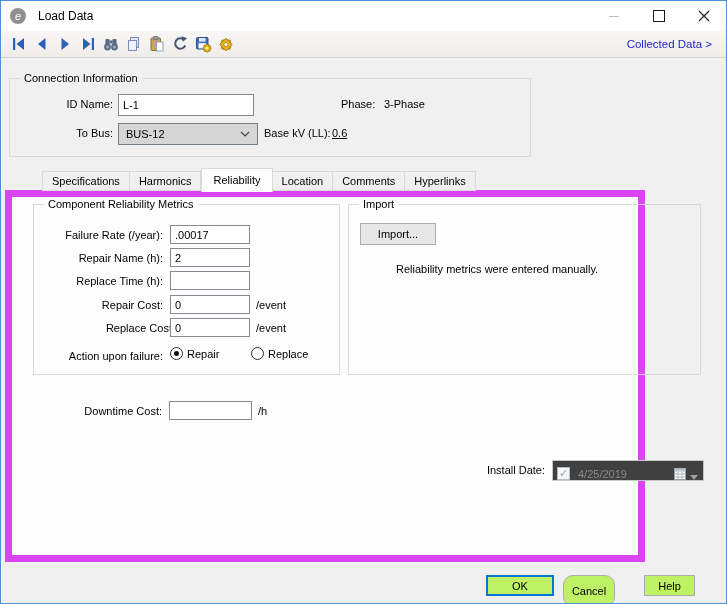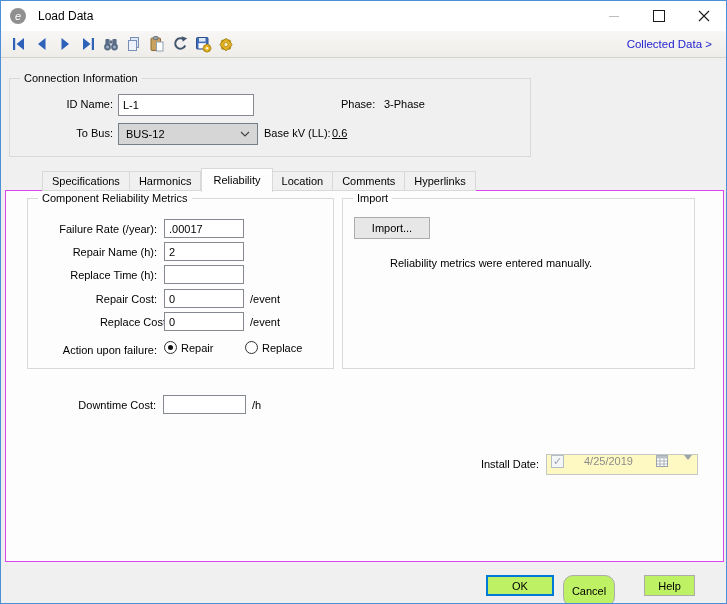--- a/index.html
+++ b/index.html
@@ -39,30 +39,30 @@
     box-sizing:border-box; position:relative; margin-right:4px; flex:0 0 auto; }
   .radio.checked .circ::after { content:""; position:absolute; left:3px; top:3px; width:5px; height:5px;
     border-radius:50%; background:#101010; }
   
   .tabs { position:absolute; left:8px; top:166px; height:24px; display:flex; align-items:flex-end; z-index:3;margin-left:33px; }
   .tab { height:20px; line-height:19px; padding:0 9px; background:#f0f0f0; border:1px solid #d9d9d9;
     border-left:none; box-sizing:border-box; cursor:pointer; white-space:nowrap; }
   .tab:first-child { border-left:1px solid #d9d9d9; }
   .tab.active { height:24px; line-height:22px; background:#fdfdfd; border:1px solid #d9d9d9; border-bottom:none;
     margin-bottom:-1px; padding:0 11px; position:relative; }
-  .page { position:absolute; left:4px; top:189px; width:719px; height:372px; box-sizing:border-box;
-    background:#fdfdfd; border:1px solid #d946ef; z-index:1; }
+  .page { position:absolute; left:4px; top:189px; width:640px; height:372px; box-sizing:border-box;
+    background:#fdfdfd; border:7px solid #d946ef; z-index:1; }
   
   .btn { position:absolute; box-sizing:border-box; background:#e7e7e7; border:1px solid #acacac;
     display:flex; align-items:center; justify-content:center; font:inherit; cursor:pointer; }
   .btn.focused { border:1px solid #0078d7; box-shadow:inset 0 0 0 1px #0078d7; }
   .btn.dlg { background:#bef264; }
   
-  .datectl { position:absolute; box-sizing:border-box; background:#fef9c3; border:1px solid #c6c6c6;
-    display:flex; align-items:flex-start; color:#8b8b8b;gap:12px; }
+  .datectl { position:absolute; box-sizing:border-box; background:#404040; border:1px solid #c6c6c6;
+    display:flex; align-items:flex-end; color:#8b8b8b; }
   .datecheck { width:13px; height:13px; box-sizing:border-box; border:1px solid #b4bcc4; background:#f4f6f8;
     margin:0 8px 0 4px; position:relative; flex:0 0 auto; }
   .datecheck::after { content:"\2713"; position:absolute; left:1px; top:-1px; font-size:11px; color:#99a3ad; }
   .dd-arrow { width:0; height:0; border-left:4px solid transparent; border-right:4px solid transparent;
     border-top:5px solid #9aa2aa; margin:0 5px 0 4px; }
   .cal { margin-left:auto; display:flex; }
 </style>
 </head>
 <body>
 

